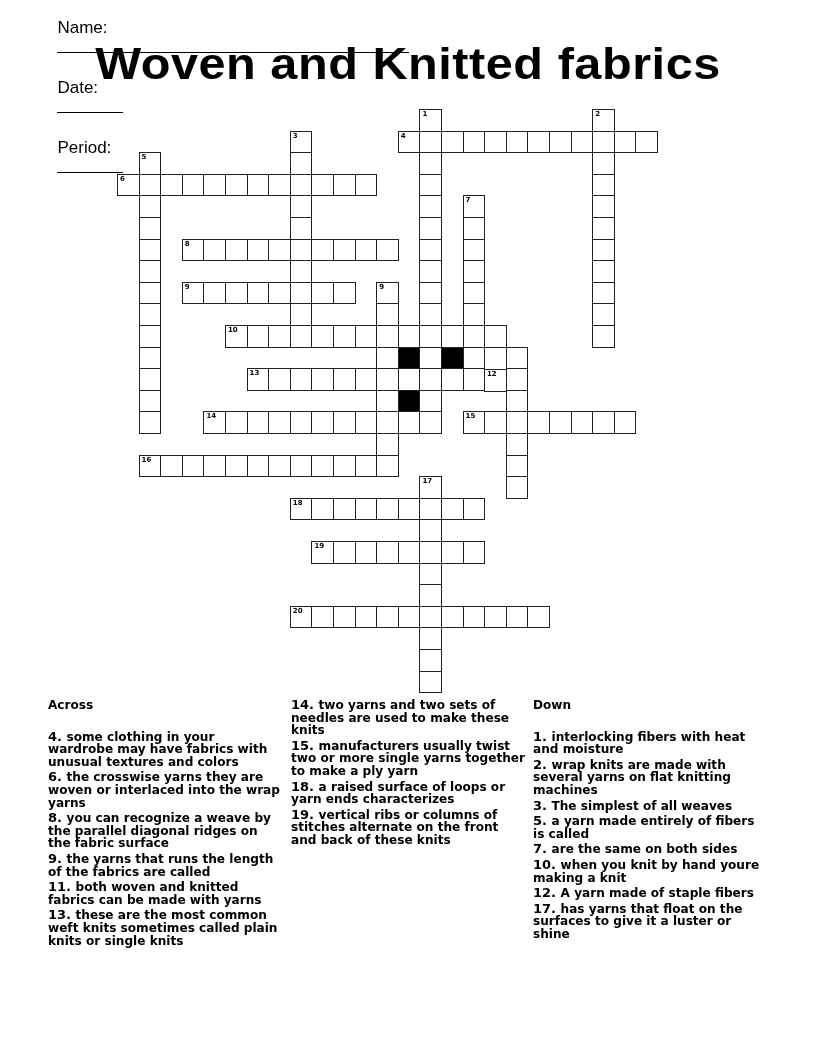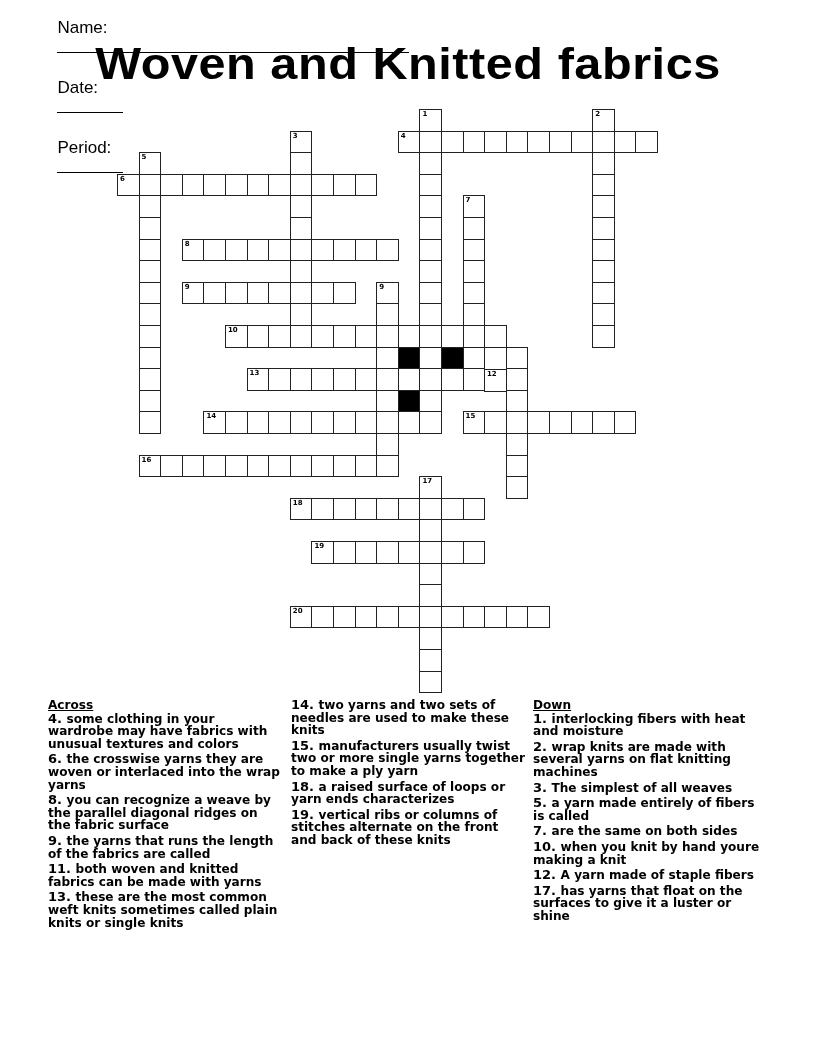--- a/index.html
+++ b/index.html
@@ -12,21 +12,21 @@
            font-size: 45px; font-weight: bold; letter-spacing: 0.5px;
            font-family: "Liberation Sans", sans-serif; transform: scaleX(1.08); }
   .grid { position: absolute; left: 0; top: 0; width: 816px; height: 700px; }
   .cell { position: absolute; box-sizing: border-box; border: 1px solid #222;
           background: #fff; width: 22.6px; height: 22.6px; }
   .cell.black { background: #000; }
   .cell .num { position: absolute; top: 1px; left: 2px; font-size: 7px; font-weight: bold;
                line-height: 7px; font-family: "DejaVu Sans", sans-serif; }
   .clues { position: absolute; top: 699px; font-family: "DejaVu Sans", sans-serif;
            font-weight: bold; font-size: 12.1px; line-height: 12.6px; }
-  .clues .heading { text-decoration: underline; margin-bottom: 1px; display: block; }
+  .clues .heading { margin-bottom: 19px; display: block; }
   .clue { margin-bottom: 3px; }
   .clue .n { font-size: 13px; }
   #across1 { left: 48px; width: 235px; }
   #across2 { left: 291px; width: 235px; }
   #down { left: 533px; width: 230px; }
 </style>
 </head>
 <body>
 
 <div class="header-line">

